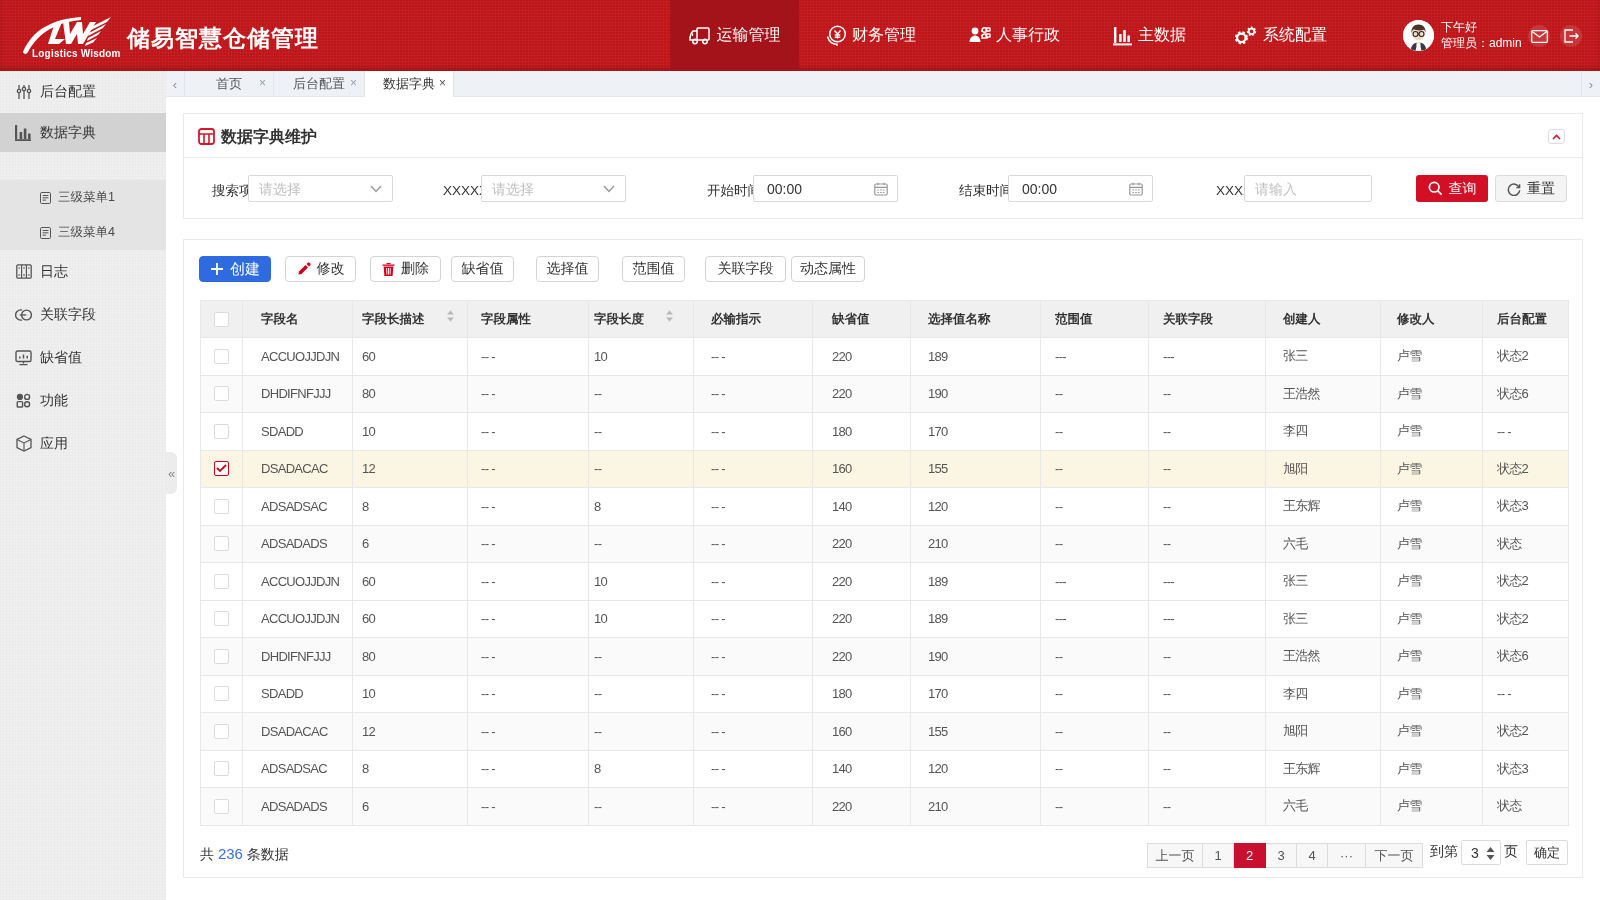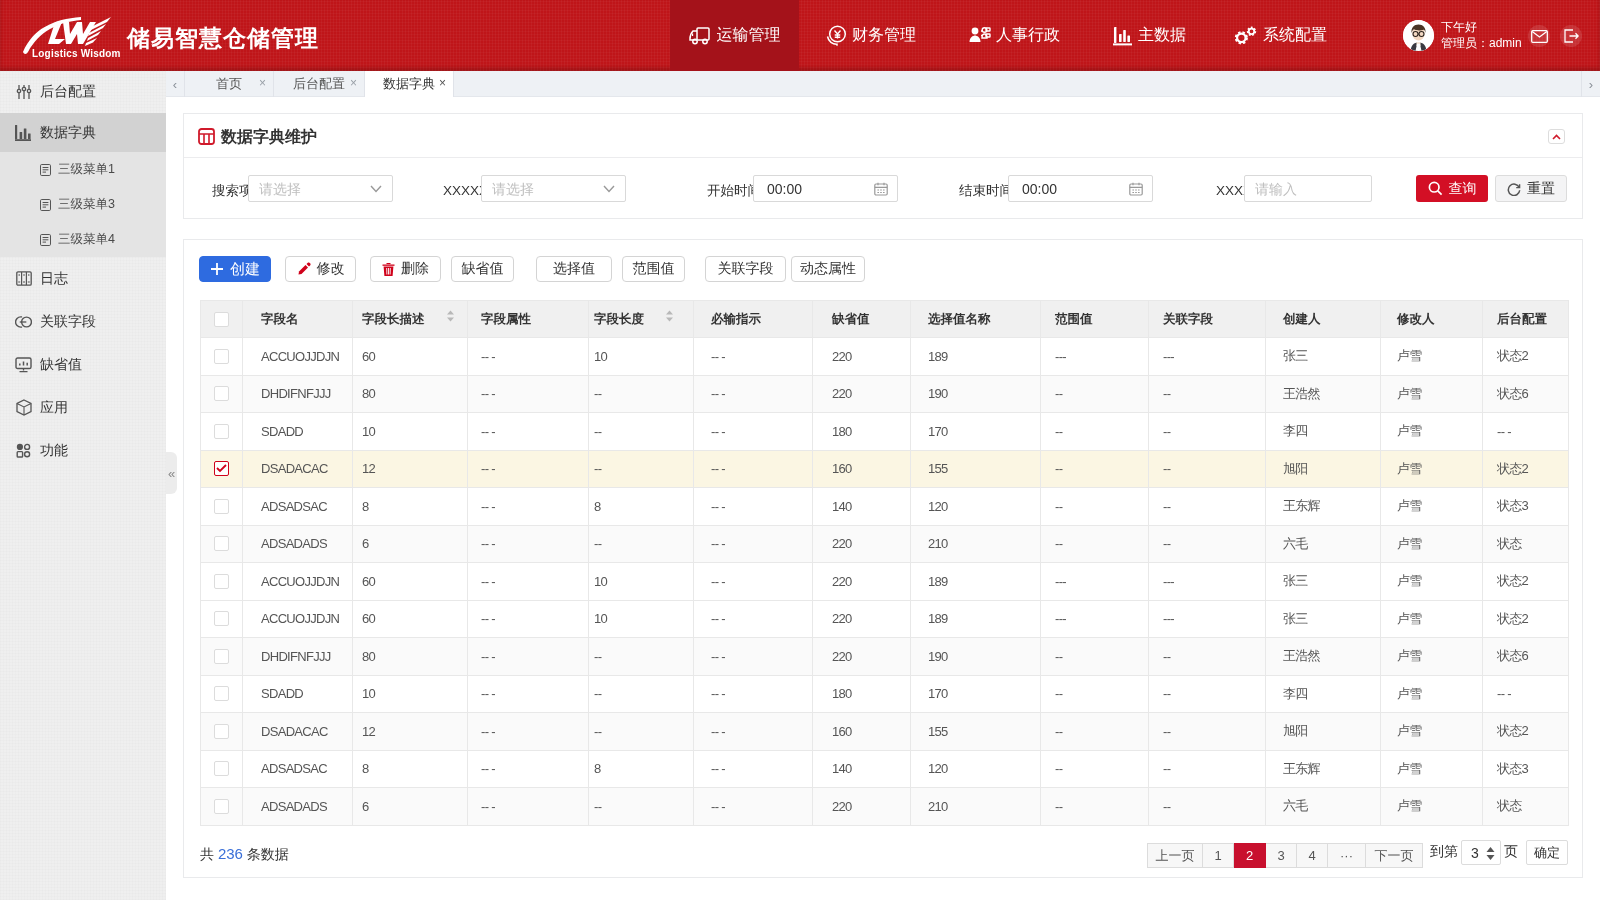--- a/index.html
+++ b/index.html
@@ -24,21 +24,21 @@
 
 
 .sidebar { position:absolute; left:0; top:71px; width:166px; height:829px; background:#efefef;
   background-image:repeating-linear-gradient(90deg, rgba(0,0,0,0.012) 0 1px, transparent 1px 3px), repeating-linear-gradient(0deg, rgba(0,0,0,0.012) 0 1px, transparent 1px 3px);
   z-index:4; }
 .m-item { position:relative; height:42px; display:flex; align-items:center; font-size:14px; color:#333; }
 .m-item.b43 { height:43px; }
 .m-item .mico { width:17px; margin:0 0 0 15px; display:flex; justify-content:center; }
 .m-item .mtxt { margin-left:8px; }
 .grp-open { background:#d2d2d2; }
-.sub { background:#e4e4e4; }
+.sub { background:#e4e4e4;margin-top:28px; }
 .s-item { position:relative; height:35px; display:flex; align-items:center; font-size:12.5px; color:#4a4a4a; }
 .s-item .sico { margin-left:40px; display:flex; }
 .s-item .stxt { margin-left:7px; }
 .s-item.sel { background:#c0161c; color:#fff; }
 .s-item.sel .notch { position:absolute; right:0; top:50%; margin-top:-8px; width:0; height:0;
   border-top:8px solid transparent; border-bottom:8px solid transparent; border-right:9px solid #fff; }
 .collapse-tab { position:absolute; left:166px; top:452px; width:11px; height:42px; background:#ececec;
   border-radius:0 6px 6px 0; color:#8a8a8a; font-size:13px; display:flex; align-items:center; justify-content:center; z-index:3;}
 
 
@@ -236,29 +236,20 @@
         </span>
       <span class="stxt">三级菜单1</span>
       </div>
     <div class="s-item">
         <span class="sico">
           <svg width="11" height="12" viewBox="0 0 11 12" fill="none" stroke="#555" stroke-width="1">
       <rect x="0.5" y="0.5" width="10" height="11" rx="1.2"></rect>
             <path d="M2.6 3.5 L8.4 3.5 M2.6 5.8 L8.4 5.8 M2.6 8.1 L6 8.1"></path>
           </svg>
         </span>
-      <span class="stxt">三级菜单3</span>
-      </div>
-    <div class="s-item">
-        <span class="sico">
-          <svg width="11" height="12" viewBox="0 0 11 12" fill="none" stroke="#555" stroke-width="1">
-      <rect x="0.5" y="0.5" width="10" height="11" rx="1.2"></rect>
-            <path d="M2.6 3.5 L8.4 3.5 M2.6 5.8 L8.4 5.8 M2.6 8.1 L6 8.1"></path>
-          </svg>
-        </span>
       <span class="stxt">三级菜单4</span>
       </div>
   </div>
   <div class="m-item b43">
     <span class="mico">
         <svg width="16" height="15" viewBox="0 0 16 15" fill="none" stroke="#555" stroke-width="1.3">
       <rect x="0.8" y="0.8" width="14.4" height="13.4" rx="1.2"></rect>
       <path d="M5.6 1 L5.6 14 M10.4 1 L10.4 14" stroke-width="1.2"></path>
       <circle cx="3.2" cy="4" r="0.8" fill="#555" stroke="none"></circle>
       <circle cx="8" cy="4" r="0.8" fill="#555" stroke="none"></circle>
@@ -283,37 +274,37 @@
         <svg width="17" height="16" viewBox="0 0 17 16" fill="none" stroke="#555" stroke-width="1.4">
       <rect x="1" y="1" width="15" height="10.5" rx="1.6"></rect>
       <path d="M4.8 8.5 L4.8 6.5 M8.5 8.5 L8.5 4.5 M12.2 8.5 L12.2 5.8" stroke-width="1.5"></path>
       <path d="M8.5 11.5 L8.5 13.5 M4.5 14.6 L12.5 14.6" stroke-width="1.3"></path>
     </svg>
       </span>
     <span class="mtxt">缺省值</span>
   </div>
   <div class="m-item b43">
     <span class="mico">
-        <svg width="16" height="17" viewBox="0 0 16 17" fill="none" stroke="#555" stroke-width="1.3">
-      <path d="M8 1 L15 4.5 L15 12.5 L8 16 L1 12.5 L1 4.5 Z"></path>
-      <path d="M1 4.5 L8 8 L15 4.5 M8 8 L8 16" stroke-width="1.1"></path>
-    </svg>
-      </span>
-    <span class="mtxt">应用</span>
-  </div>
-  <div class="m-item b43">
-    <span class="mico">
         <svg width="15" height="15" viewBox="0 0 15 15" fill="none" stroke="#555" stroke-width="1.4">
       <circle cx="3.9" cy="3.9" r="3.1" fill="#555" stroke="none"></circle>
       <circle cx="11.1" cy="3.9" r="2.5"></circle>
       <rect x="1.2" y="8.6" width="5.4" height="5.4" rx="0.8"></rect>
       <circle cx="11.1" cy="11.3" r="2.5"></circle>
     </svg>
       </span>
     <span class="mtxt">功能</span>
+  </div>
+  <div class="m-item b43">
+    <span class="mico">
+        <svg width="16" height="17" viewBox="0 0 16 17" fill="none" stroke="#555" stroke-width="1.3">
+      <path d="M8 1 L15 4.5 L15 12.5 L8 16 L1 12.5 L1 4.5 Z"></path>
+      <path d="M1 4.5 L8 8 L15 4.5 M8 8 L8 16" stroke-width="1.1"></path>
+    </svg>
+      </span>
+    <span class="mtxt">应用</span>
   </div>
 </div>
 <div class="collapse-tab">«</div>
 
 <div class="tabbar">
   <div class="tb-arrow" style="left:0;border-right:1px solid #e0e3e9">‹</div>
   <div class="tab" style="left:19px;width:89px">首页<span class="x">×</span></div>
   <div class="tab" style="left:108px;width:91px">后台配置<span class="x">×</span></div>
   <div class="tab on" style="left:199px;width:89px">数据字典<span class="x" style="color:#555">×</span></div>
   <div class="tb-arrow" style="left:1415px;border-left:1px solid #e0e3e9">›</div>
@@ -392,21 +383,21 @@
           <path d="M2 9.5 L8.5 3 L11 5.5 L4.5 12 L1.5 12.5 Z"></path>
           <path d="M9.5 2 L10.8 0.7 C11.2 0.3 12 0.3 12.4 0.7 L13.3 1.6 C13.7 2 13.7 2.8 13.3 3.2 L12 4.5 Z"></path>
         </svg>修改</div>
     <div class="tbtn" style="left:186px;width:71px"><svg width="13" height="14" viewBox="0 0 13 14" fill="#d0021b">
           <path d="M0.5 2.5 L12.5 2.5 L12.5 3.8 L0.5 3.8 Z"></path>
           <path d="M4.5 1 L8.5 1 L8.5 2.2 L4.5 2.2 Z"></path>
           <path d="M1.6 4.5 L11.4 4.5 L10.6 14 L2.4 14 Z M4.7 6 L4.9 12.5 M6.5 6 L6.5 12.5 M8.3 6 L8.1 12.5" fill-rule="evenodd"></path>
           <path d="M4.7 6 L4.9 12.5 M6.5 6 L6.5 12.5 M8.3 6 L8.1 12.5" stroke="#fff" stroke-width="0.9" fill="none"></path>
         </svg>删除</div>
     <div class="tbtn" style="left:267px;width:63px">缺省值</div>
-    <div class="tbtn" style="left:352px;width:76px">选择值</div>
+    <div class="tbtn" style="left:352px;width:63px">选择值</div>
     <div class="tbtn" style="left:438px;width:63px">范围值</div>
     <div class="tbtn" style="left:521px;width:81px">关联字段</div>
     <div class="tbtn" style="left:607px;width:74px">动态属性</div>
 
     <table class="grid">
         <colgroup>
           <col style="width:42px">
           <col style="width:110px">
           <col style="width:115px">
           <col style="width:121px">

